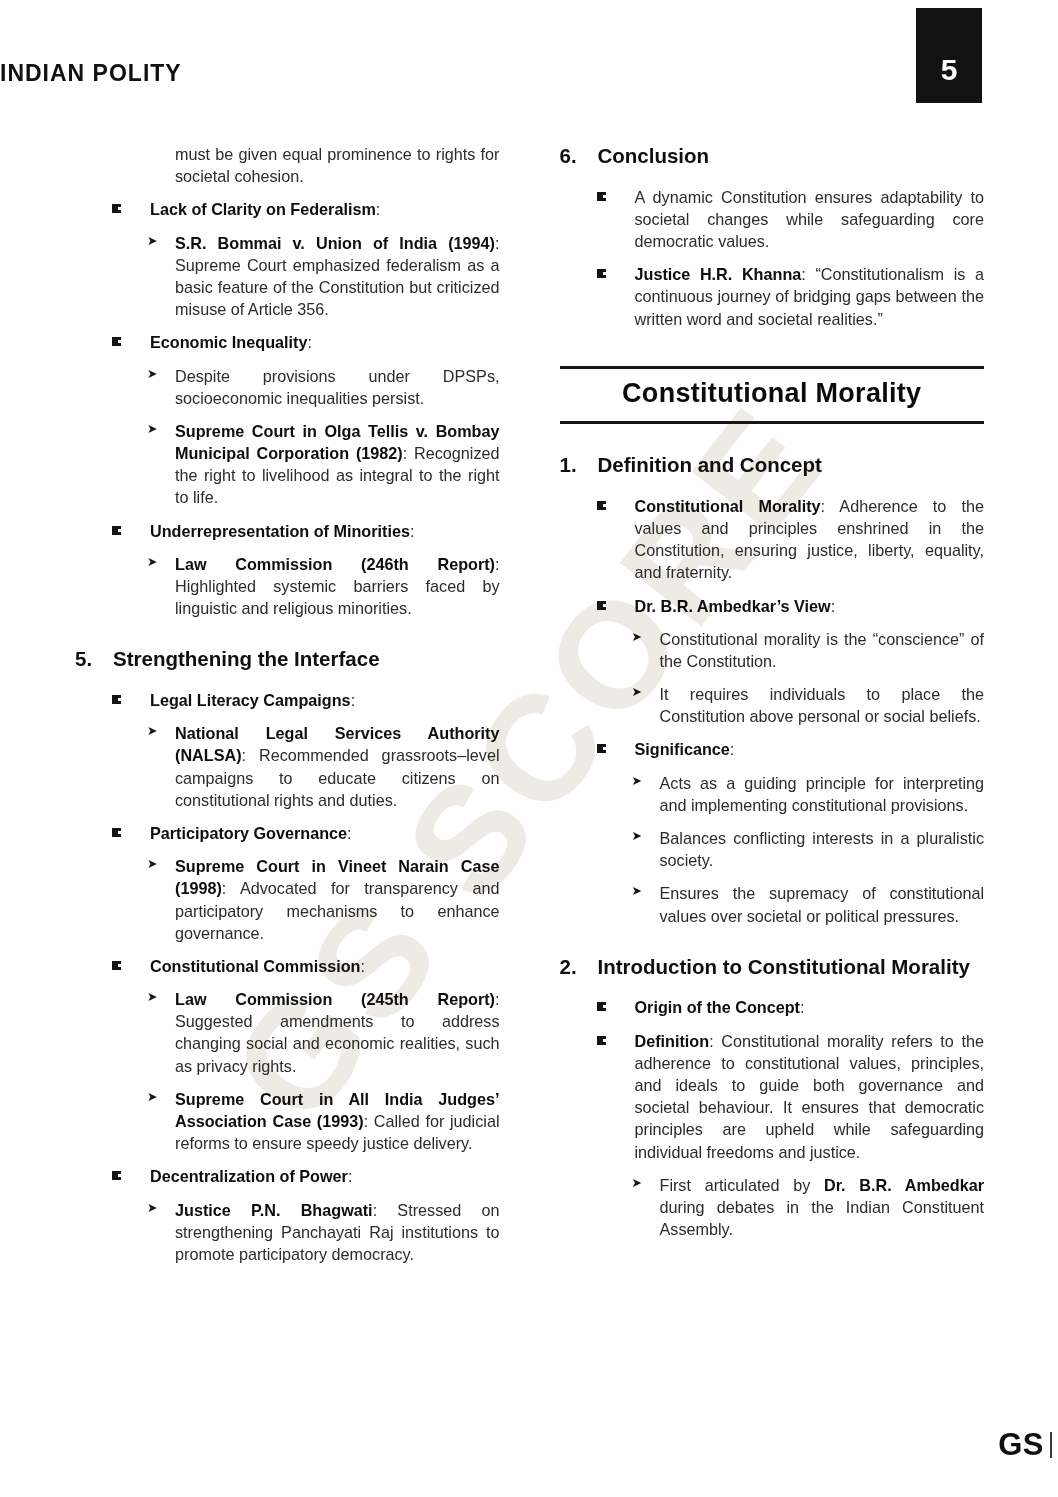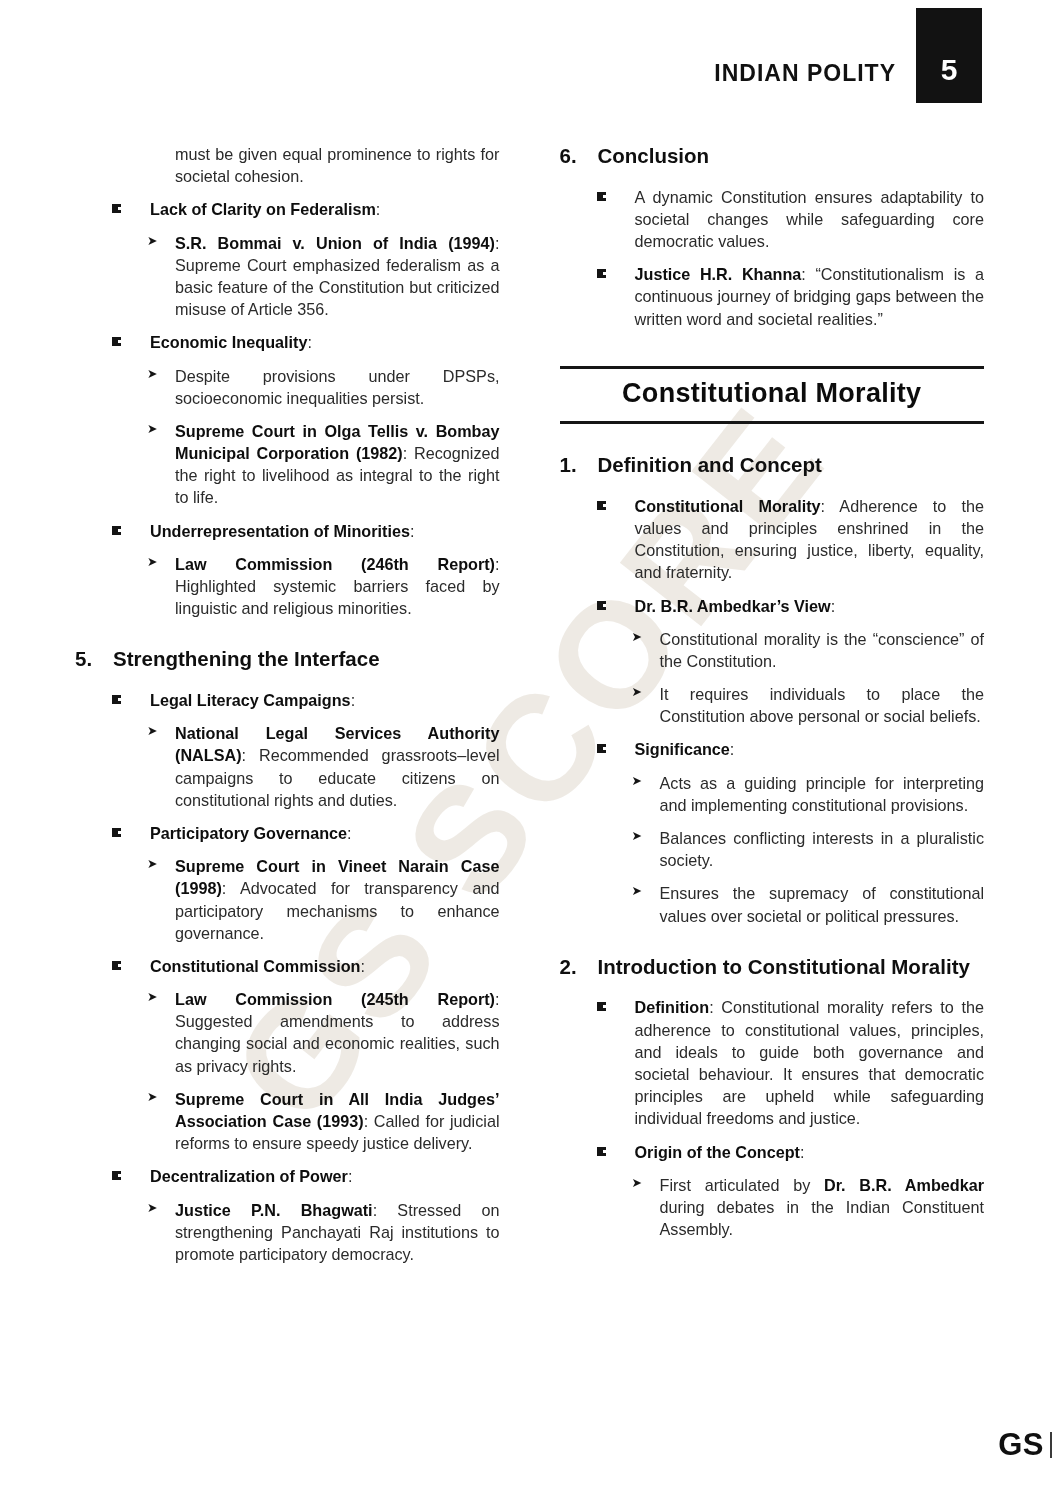--- a/index.html
+++ b/index.html
@@ -11,21 +11,21 @@
   }
   .watermark {
     position:absolute; left:50%; top:51%;
     transform:translate(-50%,-50%) rotate(-52deg);
     font-size:150px; font-weight:700; letter-spacing:8px;
     color:rgba(199,186,164,0.30); white-space:nowrap;
     z-index:0; pointer-events:none; user-select:none;
   }
   .header {
     position:relative; z-index:1; height:113px; flex:0 0 auto;
-    display:flex; justify-content:flex-end; align-items:flex-start;
+    display:flex; justify-content:space-between; align-items:flex-start;
     padding-right:76px;
   }
   .header-title {
     font-size:23px; font-weight:700; letter-spacing:1px; color:#111;
     margin-top:60px; margin-right:20px;
   }
   .page-num-box {
     width:66px; height:95px; margin-top:8px; background:#121212;
     color:#fff; font-size:30px; font-weight:700;
     display:flex; align-items:flex-end; justify-content:center;
@@ -121,22 +121,22 @@
         <div class="item heading"><span class="num">1.</span><span>Definition and Concept</span></div>
         <div class="item bullet"><span class="sq"></span><span><span class="b">Constitutional Morality</span><span>: Adherence to the values and principles enshrined in the Constitution, ensuring justice, liberty, equality, and fraternity.</span></span></div>
         <div class="item bullet"><span class="sq"></span><span><span class="b">Dr. B.R. Ambedkar’s View</span><span>:</span></span></div>
         <div class="item arrow"><span class="ar">➤</span><span><span>Constitutional morality is the “conscience” of the Constitution.</span></span></div>
         <div class="item arrow"><span class="ar">➤</span><span><span>It requires individuals to place the Constitution above personal or social beliefs.</span></span></div>
         <div class="item bullet"><span class="sq"></span><span><span class="b">Significance</span><span>:</span></span></div>
         <div class="item arrow"><span class="ar">➤</span><span><span>Acts as a guiding principle for interpreting and implementing constitutional provisions.</span></span></div>
         <div class="item arrow"><span class="ar">➤</span><span><span>Balances conflicting interests in a pluralistic society.</span></span></div>
         <div class="item arrow"><span class="ar">➤</span><span><span>Ensures the supremacy of constitutional values over societal or political pressures.</span></span></div>
         <div class="item heading"><span class="num">2.</span><span>Introduction to Constitutional Morality</span></div>
+        <div class="item bullet"><span class="sq"></span><span><span class="b">Origin of the Concept</span><span>:</span></span></div>
         <div class="item bullet"><span class="sq"></span><span><span class="b">Definition</span><span>: Constitutional morality refers to the adherence to constitutional values, principles, and ideals to guide both governance and societal behaviour. It ensures that democratic principles are upheld while safeguarding individual freedoms and justice.</span></span></div>
-        <div class="item bullet"><span class="sq"></span><span><span class="b">Origin of the Concept</span><span>:</span></span></div>
         <div class="item arrow"><span class="ar">➤</span><span><span>First articulated by </span><span class="b">Dr. B.R. Ambedkar</span><span> during debates in the Indian Constituent Assembly.</span></span></div>
       </div>
   </div>
 
   <div class="footer">
     <span class="gs">GS</span>
     <span class="bar"></span>
   </div>
 
 </div>

